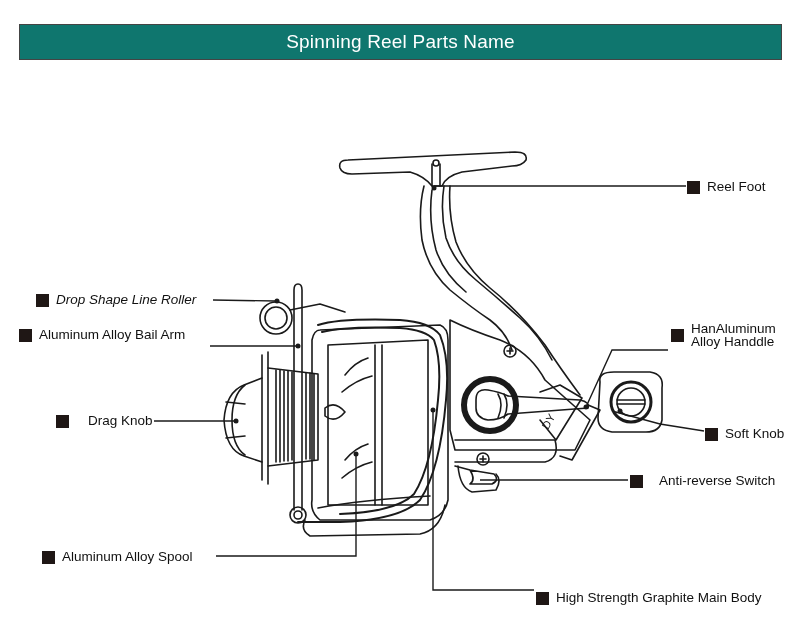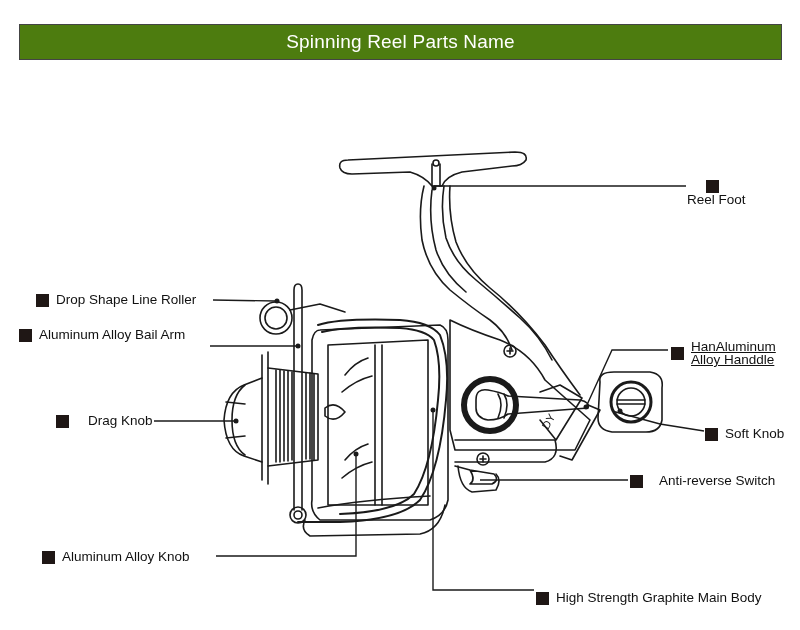--- a/index.html
+++ b/index.html
@@ -1,17 +1,17 @@
 <!DOCTYPE html>
 <html><head>
 <meta charset="utf-8">
 <style>
   html,body{margin:0;padding:0;background:#ffffff;}
   body{width:800px;height:630px;position:relative;overflow:hidden;font-family:"Liberation Sans","DejaVu Sans",sans-serif;}
-  .title-bar{position:absolute;left:19px;top:24px;width:763px;height:36px;background:#4d7c0f;border:1px solid #444;box-sizing:border-box;display:flex;align-items:center;justify-content:center;}
+  .title-bar{position:absolute;left:19px;top:24px;width:763px;height:36px;background:#0f766e;border:1px solid #444;box-sizing:border-box;display:flex;align-items:center;justify-content:center;}
   .title-text{color:#ffffff;font-size:19px;letter-spacing:0.2px;}
   .label{position:absolute;display:flex;align-items:center;white-space:nowrap;font-size:13.5px;color:#111;}
   .bullet{display:inline-block;width:13px;height:13px;background:#1f1715;margin-right:7px;flex:none;}
   .label-text{line-height:14px;}
   .two-line .label-text{line-height:13px;}
   svg.diagram{position:absolute;left:0;top:0;}
 </style>
 </head>
 <body>
 
@@ -121,36 +121,36 @@
     <circle cx="277" cy="301" r="2.5"></circle>
     <circle cx="298" cy="346" r="2.5"></circle>
     <circle cx="236" cy="421" r="2.5"></circle>
     <circle cx="586" cy="407" r="2.5"></circle>
     <circle cx="620" cy="411" r="2.5"></circle>
     <circle cx="356" cy="454" r="2.5"></circle>
     <circle cx="433" cy="410" r="2.5"></circle>
   </g>
 </svg>
 
-<div class="label" style="left:687px;top:180px;flex-direction:column;">
+<div class="label" style="left:687px;top:180px;">
   <span class="bullet"></span>
   <span class="label-text">Reel Foot</span>
 </div>
 
-<div class="label" style="left:36px;top:293px;">
+<div class="label" style="left:36px;top:293px;font-style:italic;">
   <span class="bullet"></span>
   <span class="label-text">Drop Shape Line Roller</span>
 </div>
 
 <div class="label" style="left:19px;top:328px;">
   <span class="bullet"></span>
   <span class="label-text">Aluminum Alloy Bail Arm</span>
 </div>
 
-<div class="label two-line" style="left:671px;top:340px;text-decoration:underline;">
+<div class="label two-line" style="left:671px;top:322px;">
   <span class="bullet" style="margin-right:7px;"></span>
   <span class="label-text" style="display:flex;flex-direction:column;">
     <span>HanAluminum</span>
     <span>Alloy Handdle</span>
   </span>
 </div>
 
 <div class="label" style="left:56px;top:414px;gap:12px;">
   <span class="bullet"></span>
   <span class="label-text">Drag Knob</span>
@@ -161,19 +161,19 @@
   <span class="label-text">Soft Knob</span>
 </div>
 
 <div class="label" style="left:630px;top:474px;">
   <span class="bullet" style="margin-right:16px;"></span>
   <span class="label-text">Anti-reverse Switch</span>
 </div>
 
 <div class="label" style="left:42px;top:550px;">
   <span class="bullet"></span>
-  <span class="label-text">Aluminum Alloy Knob</span>
+  <span class="label-text">Aluminum Alloy Spool</span>
 </div>
 
 <div class="label" style="left:536px;top:583px;margin-top:8px;">
   <span class="bullet"></span>
   <span class="label-text">High Strength Graphite Main Body</span>
 </div>
 
 </body></html>

